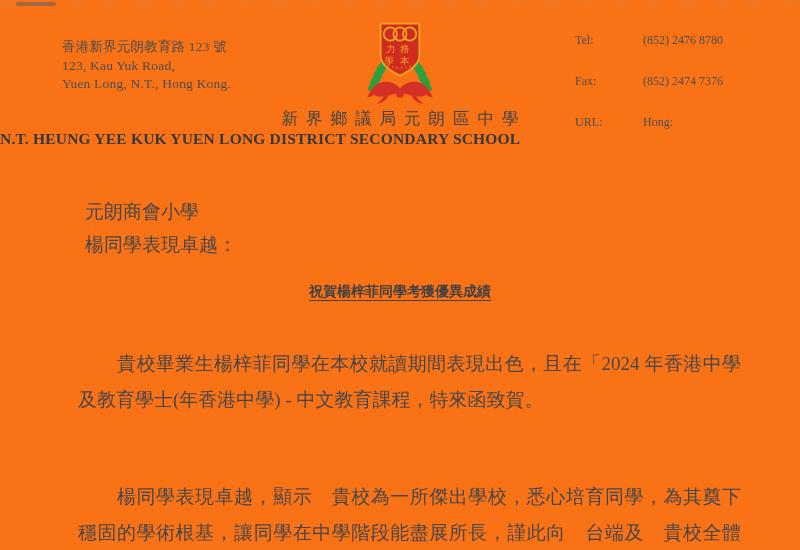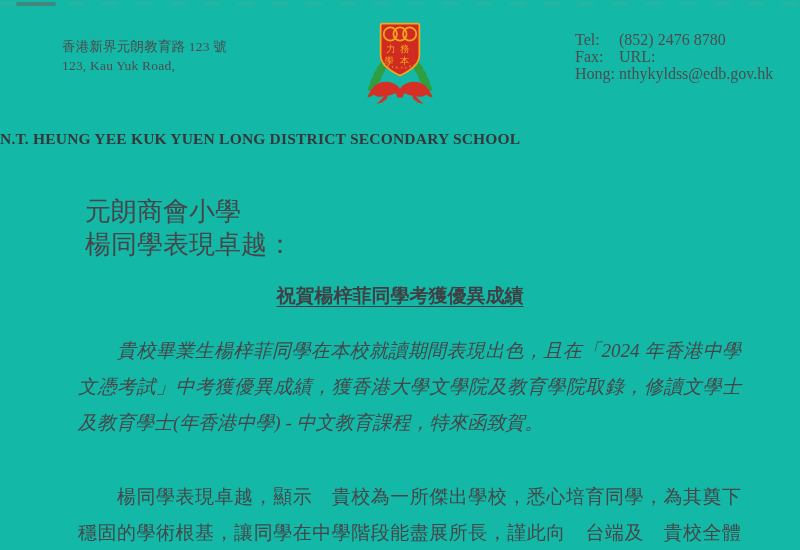--- a/index.html
+++ b/index.html
@@ -3,21 +3,21 @@
 <meta charset="utf-8">
 <style>
   html,body{margin:0;padding:0;}
   body{
     width:800px;height:550px;
     background:#ffffff;
     font-family:"Liberation Serif","DejaVu Serif",serif;
     position:relative;
     overflow:hidden;
   }
-  .page{position:absolute;inset:0;background:#14b8a6;padding-left:16px;}
+  .page{position:absolute;inset:0;background:#f97316;padding-left:16px;}
 
   
   .scan-artifact{
     position:absolute;top:2px;left:0;width:100%;height:3px;
     background:repeating-linear-gradient(90deg,
       rgba(150,150,150,.30) 0 16px, rgba(150,150,150,0) 16px 34px);
     opacity:.6;
   }
   .scan-blob{
     position:absolute;top:2px;left:16px;width:40px;height:4px;
@@ -25,86 +25,87 @@
   }
 
   
   .address{
     position:absolute;top:38px;left:62px;
     font-size:13.5px;line-height:18.5px;color:#4c4c50;
     letter-spacing:.2px;
   }
   .contacts{
     position:absolute;top:32px;left:575px;
-    font-size:16px;line-height:16.8px;color:#4c4c50;
-    display:grid;grid-template-columns:44px auto;column-gap:0;
+    font-size:12px;line-height:16.8px;color:#4c4c50;
+    display:grid;grid-template-columns:44px auto;column-gap:0;gap:24px;
   }
   .contacts .lbl{white-space:nowrap;}
   .contacts .val{white-space:nowrap;}
 
   .crest{position:absolute;top:20px;left:355px;width:90px;height:88px;}
 
   .school-cn{
     position:absolute;top:108px;left:0;width:100%;
     text-align:center;font-size:16.5px;color:#404347;
     letter-spacing:8px;text-indent:8px;
   }
   .school-en{
     position:absolute;top:130px;left:0;width:100%;
     font-size:15.5px;font-weight:bold;color:#35383b;
     letter-spacing:.2px;white-space:nowrap;
   }
 
   
   .recipient-block{
     position:absolute;top:195px;left:85px;
-    font-size:26px;color:#46464a;line-height:33px;
+    font-size:19px;color:#46464a;line-height:33px;
   }
   .subject{
     position:absolute;top:283px;left:0;width:100%;
-    text-align:center;font-size:19px;font-weight:bold;color:#404044;
+    text-align:center;font-size:14px;font-weight:bold;color:#404044;
   }
   .subject span{
     text-decoration:underline;
     text-underline-offset:4px;
   }
   .para{
     position:absolute;left:78px;width:663px;
     font-size:19px;color:#46464a;line-height:36px;
   }
-  .para-1{top:333px;font-style:italic;}
+  .para-1{top:346px;}
   .para-2{top:479px;}
   .line{white-space:nowrap;}
   .line.just{
     white-space:normal;
     text-align:justify;
     text-align-last:justify;
   }
   .line.indent{padding-left:39px;}
 </style>
 </head>
 <body>
 
 <div class="page">
 
   <div class="scan-artifact"></div>
   <div class="scan-blob"></div>
 
   <div class="address">
     <div>香港新界元朗教育路 123 號</div>
     <div>123, Kau Yuk Road,</div>
+    <div>Yuen Long, N.T., Hong Kong.</div>
   </div>
 
   <div class="contacts">
     <div class="lbl">Tel:</div>
     <div class="val">(852) 2476 8780</div>
     <div class="lbl">Fax:</div>
+    <div class="val">(852) 2474 7376</div>
     <div class="lbl">URL:</div>
     <div class="lbl">Hong:</div>
-    <div class="val">nthykyldss@edb.gov.hk</div>
   </div>
 
   <svg class="crest" viewBox="0 0 100 100" xmlns="http://www.w3.org/2000/svg">
 
     <g stroke="none" fill="#2f9e3f">
       <path d="M16,82 C20,64 27,50 38,42 L40,45 C30,53 24,66 21,83 Z"></path>
       <ellipse cx="17" cy="75" rx="6" ry="2" transform="rotate(-62 17 75)"></ellipse>
       <ellipse cx="20" cy="67" rx="6" ry="2" transform="rotate(-55 20 67)"></ellipse>
       <ellipse cx="24" cy="59" rx="6" ry="2" transform="rotate(-48 24 59)"></ellipse>
       <ellipse cx="28" cy="52" rx="6" ry="2" transform="rotate(-42 28 52)"></ellipse>
@@ -145,34 +146,34 @@
       <path d="M50,78 C44,70 32,68 24,73 C18,77 17,83 22,86 C28,89 40,86 50,81 Z"></path>
       <path d="M50,78 C56,70 68,68 76,73 C82,77 83,83 78,86 C72,89 60,86 50,81 Z"></path>
       <path d="M24,73 C19,76 15,82 13,88 C18,87 22,84 24,80 Z"></path>
       <path d="M76,73 C81,76 85,82 87,88 C82,87 78,84 76,80 Z"></path>
       <path d="M34,84 C30,89 27,93 23,95 C28,95 33,92 36,88 Z"></path>
       <path d="M66,84 C70,89 73,93 77,95 C72,95 67,92 64,88 Z"></path>
       <path d="M44,80 L56,80 L53,88 L47,88 Z"></path>
     </g>
   </svg>
 
+  <div class="school-cn">新界鄉議局元朗區中學</div>
   <div class="school-en">N.T. HEUNG YEE KUK YUEN LONG DISTRICT SECONDARY SCHOOL</div>
 
   <div class="recipient-block">
     <div>元朗商會小學</div>
     <div>楊同學表現卓越：</div>
   </div>
 
   <div class="subject">
     <span>祝賀楊梓菲同學考獲優異成績</span>
   </div>
 
   <div class="para para-1">
     <div class="line just indent">貴校畢業生楊梓菲同學在本校就讀期間表現出色，且在「2024 年香港中學</div>
-    <div class="line just">文憑考試」中考獲優異成績，獲香港大學文學院及教育學院取錄，修讀文學士</div>
     <div class="line">及教育學士(年香港中學) - 中文教育課程，特來函致賀。</div>
   </div>
 
   <div class="para para-2">
     <div class="line just indent">楊同學表現卓越，顯示　貴校為一所傑出學校，悉心培育同學，為其奠下</div>
     <div class="line just">穩固的學術根基，讓同學在中學階段能盡展所長，謹此向　台端及　貴校全體</div>
   </div>
 
 </div>
 

